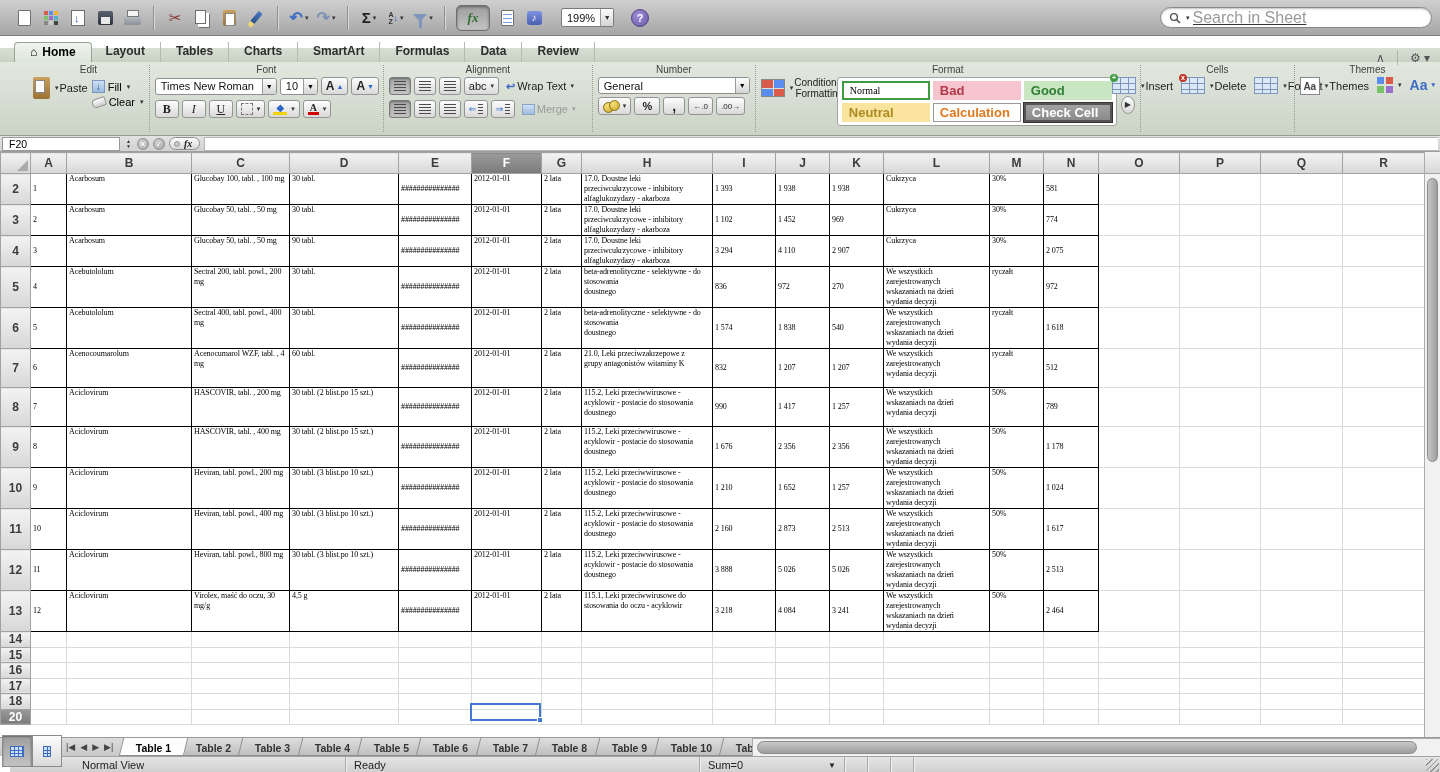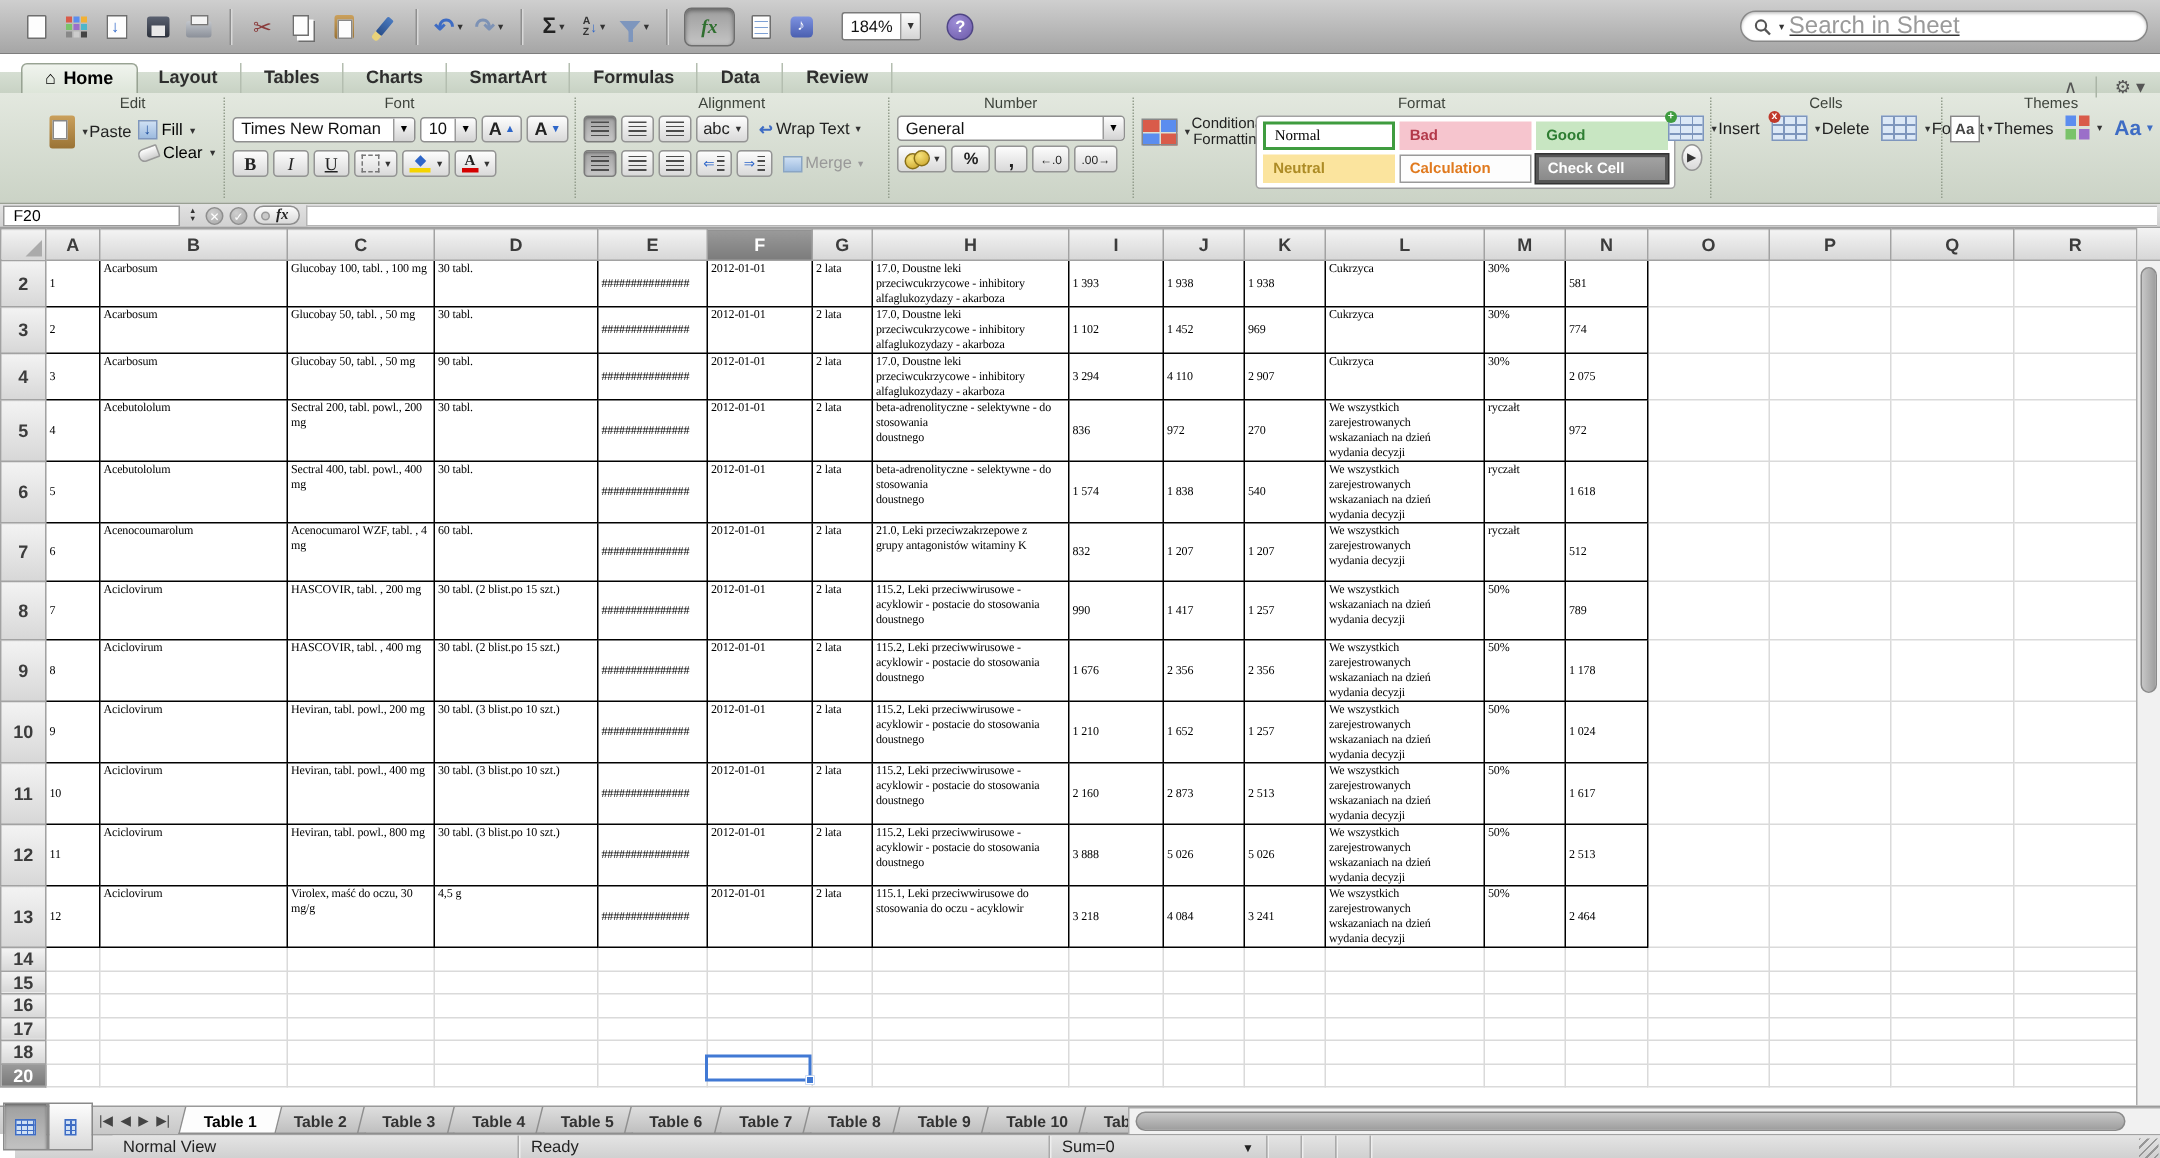--- a/index.html
+++ b/index.html
@@ -89,21 +89,21 @@
   .bar-r { width:11px; height:3px; background:#d40000; }
   .ic-wrap { font-size:11px; color:#3e6cc4; font-weight:bold; }
   .ic-merge { width:13px; height:11px; background:linear-gradient(#cfe0f4,#9dbbdf); border:1px solid #8aa5c4; }
   .ic-coins { width:16px; height:12px; position:relative; }
   .ic-coins::before,.ic-coins::after { content:""; position:absolute; width:9px; height:9px; border-radius:50%; background:radial-gradient(circle at 35% 30%,#f6e27a,#c9a227); border:1px solid #8a7017; }
   .ic-coins::before { left:0; top:2px; } .ic-coins::after { left:6px; top:0; }
   .cfic { width:24px; height:18px; background:
     linear-gradient(#d95b4a,#d95b4a) 0 0/11px 8px,linear-gradient(#5b8def,#5b8def) 12px 0/11px 8px,
     linear-gradient(#5b8def,#5b8def) 0 9px/11px 8px,linear-gradient(#d95b4a,#d95b4a) 12px 9px/11px 8px; background-repeat:no-repeat; border:1px solid #888; }
   .gallery { background:#fff; border:1px solid #a3a3a3; border-radius:3px; padding:3px 4px; display:grid; grid-template-columns:repeat(3,88px); grid-auto-rows:19px; gap:3px; }
-  .chip { display:flex; align-items:center; padding:0 6px; font-size:10px; border:1px solid transparent; white-space:nowrap; overflow:hidden; }
+  .chip { display:flex; align-items:center; padding:0 6px; font-size:13px; border:1px solid transparent; white-space:nowrap; overflow:hidden; }
   .c-normal { border:2px solid #3f9c3f; background:#fff; color:#000; font-family:"Liberation Serif",serif; font-size:10px; }
   .c-bad { background:#f6c5ce; color:#b3394a; font-weight:bold; }
   .c-good { background:#c8e6c2; color:#2e7d32; font-weight:bold; }
   .c-neutral { background:#fbe49e; color:#ad8b25; font-weight:bold; }
   .c-calc { background:#fdfdfd; border:1px solid #9a9a9a; color:#e07a1f; font-weight:bold; }
   .c-check { background:linear-gradient(#a2a2a2,#8a8a8a); border:2px solid #555; box-shadow:0 0 0 1px #333; color:#fff; font-weight:bold; }
   .morebtn { width:18px; height:18px; border-radius:50%; background:linear-gradient(#fdfdfd,#d9d9d9); border:1px solid #949494; display:flex; align-items:center; justify-content:center; font-size:8px; color:#333; align-self:center; }
   .cellic { width:24px; height:17px; border:1px solid #7e96bd; background:
     repeating-linear-gradient(to right,transparent 0 7px,#7e96bd 7px 8px),
     repeating-linear-gradient(to bottom,transparent 0 5px,#7e96bd 5px 6px),#dce8f6; position:relative; }
@@ -248,21 +248,21 @@
     <div class="fxbtn">fx</div>
     <div class="tbtn">
         <span class="ic-page lines"></span>
       </div>
     <div class="tbtn">
         <span class="ic-media">♪</span>
       </div>
   </div>
   <div class="tgroup">
     <div class="zoombox">
-      <span class="zv">184%</span>
+      <span class="zv">199%</span>
       <span class="dd">▼</span>
     </div>
   </div>
   <div class="tgroup">
     <div class="helpbtn">?</div>
   </div>
   <div id="searchpill">
     <svg class="mag" viewBox="0 0 12 12">
         <circle cx="5" cy="5" r="3.4" fill="none" stroke="#555" stroke-width="1.4"></circle>
         <line x1="7.6" y1="7.6" x2="11" y2="11" stroke="#555" stroke-width="1.6"></line>

